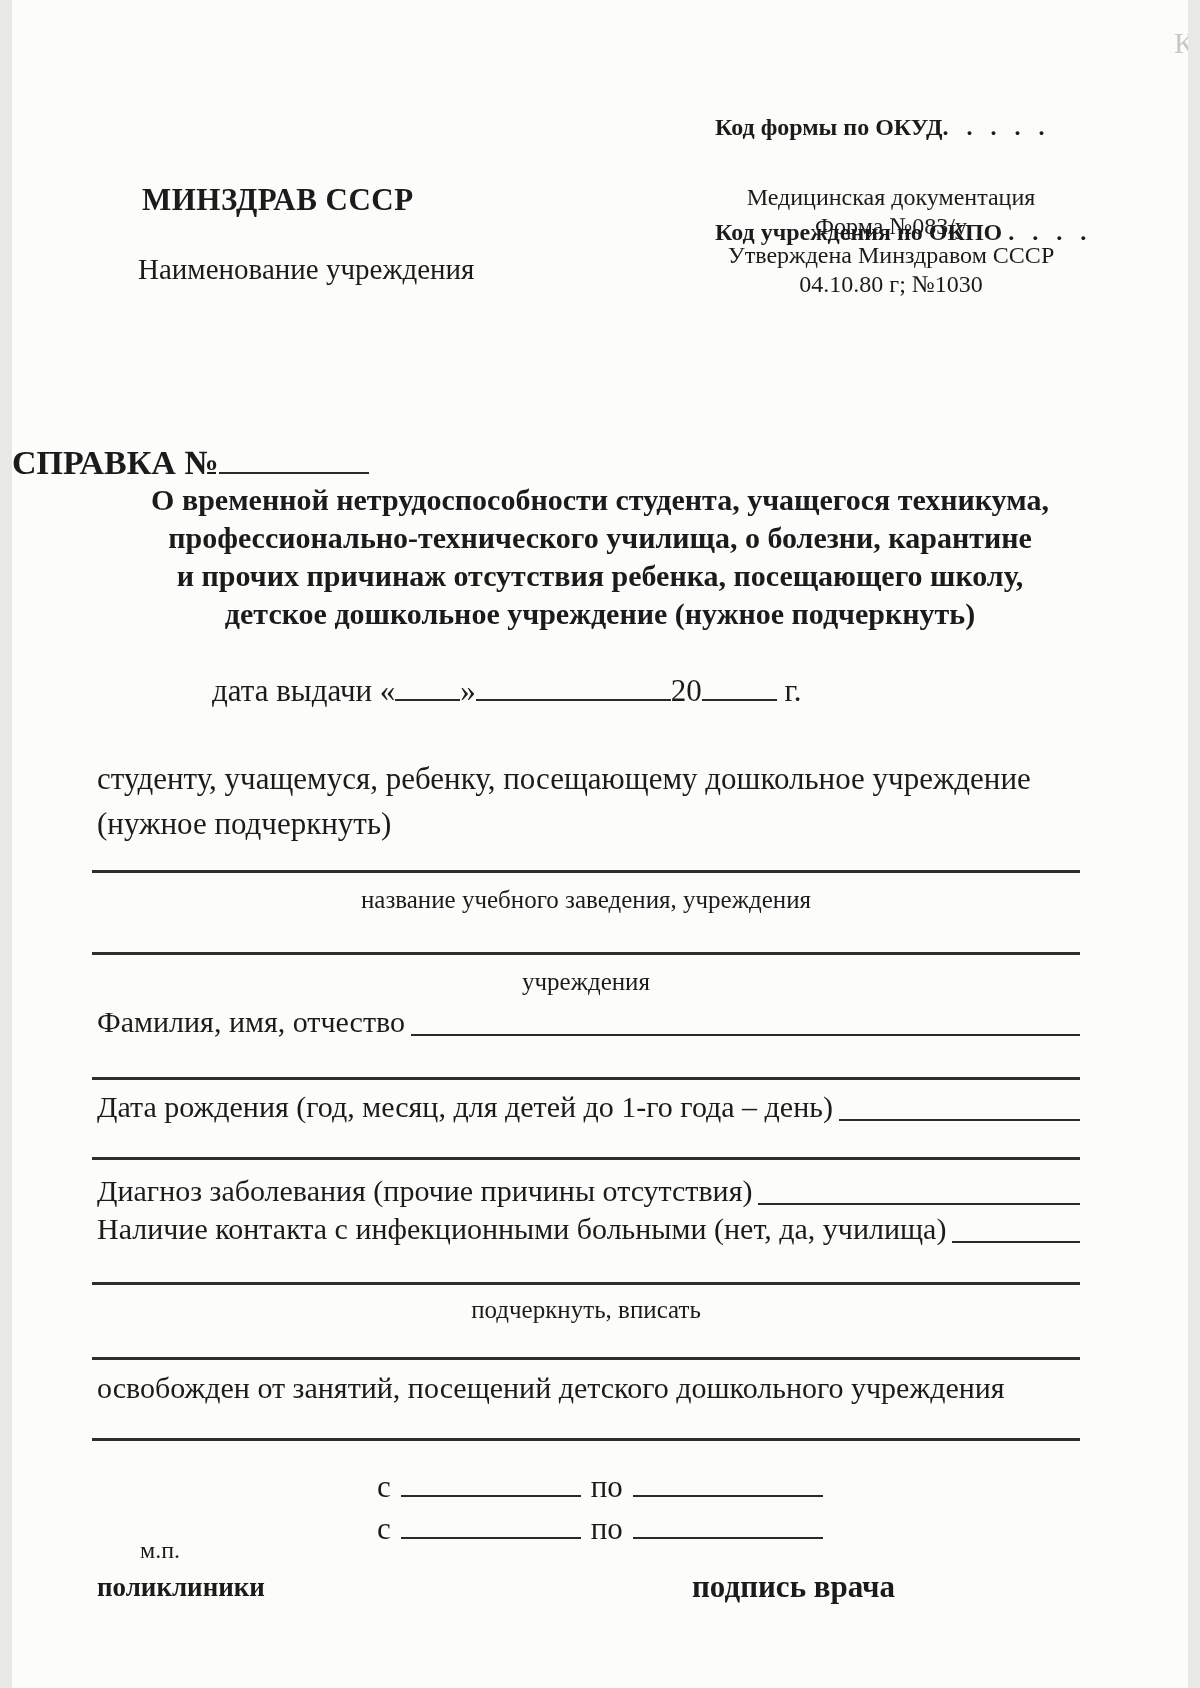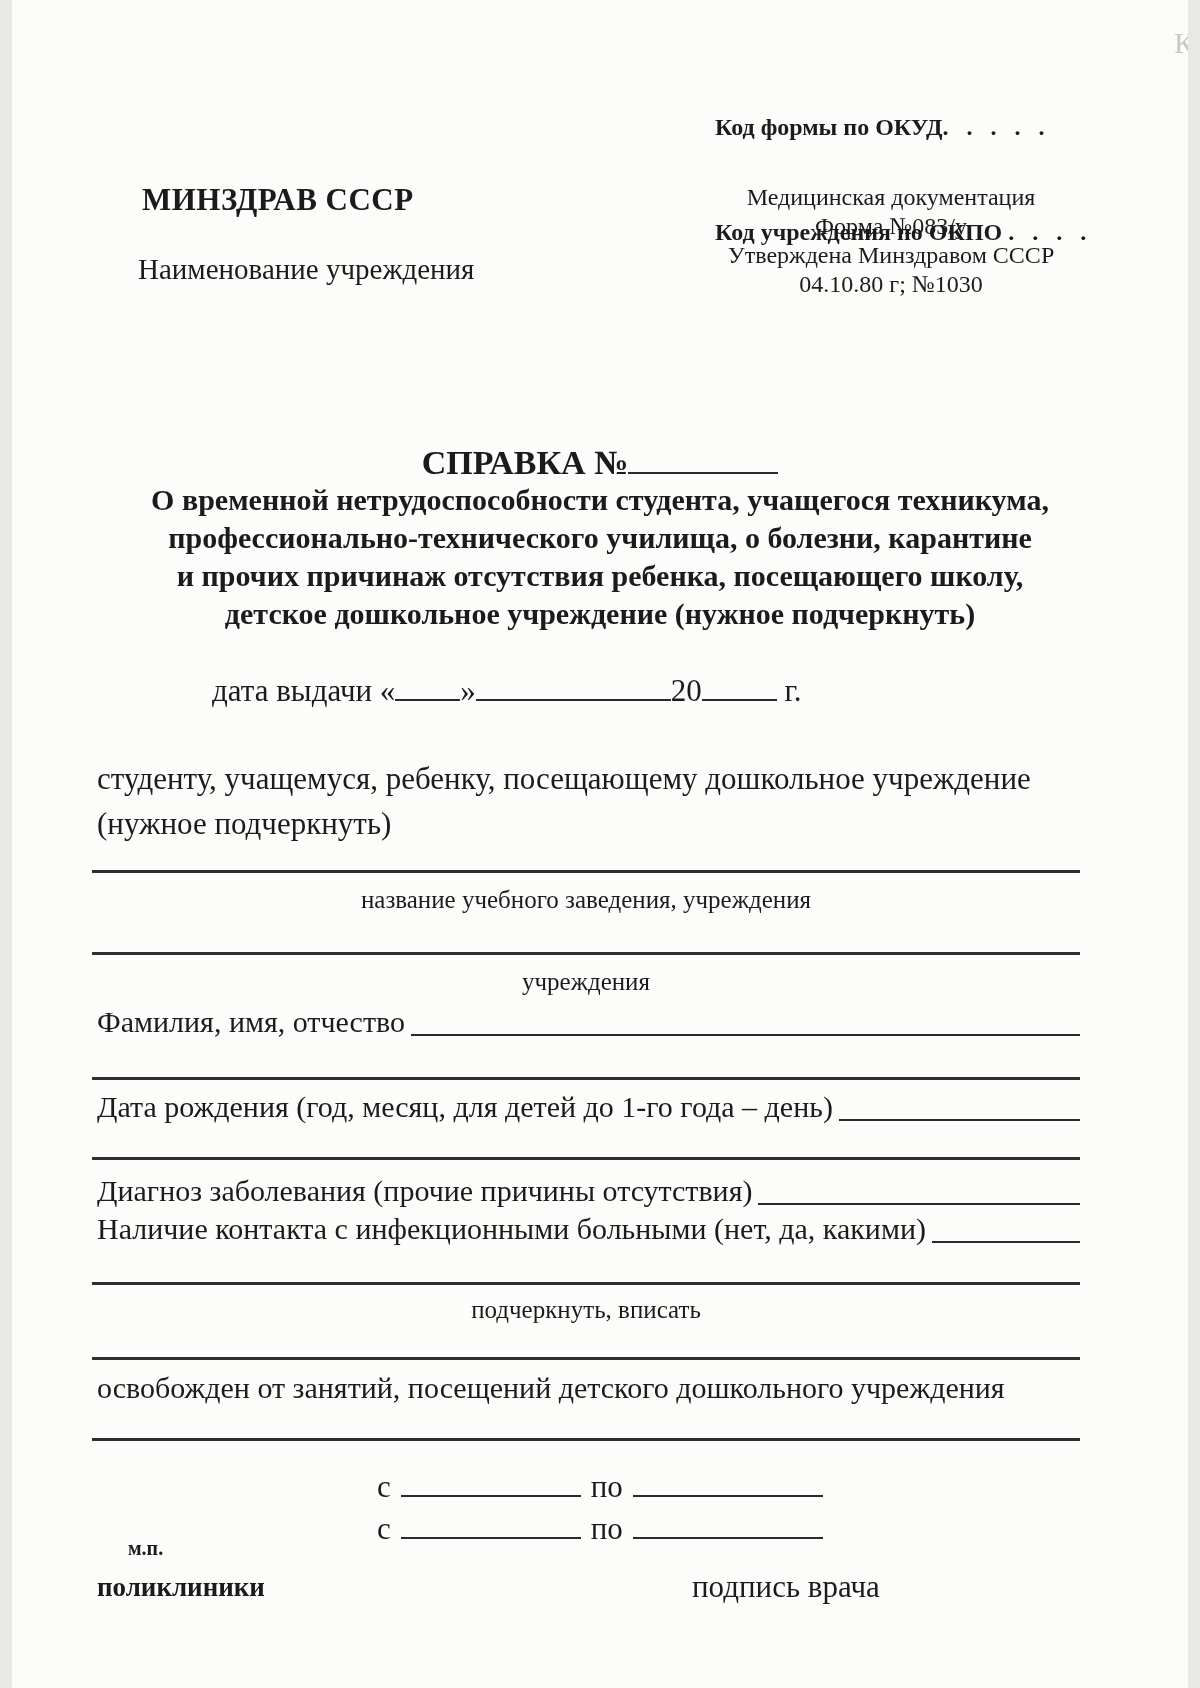--- a/index.html
+++ b/index.html
@@ -10,35 +10,35 @@
     background:#fcfcfa;
     font-family:"Liberation Serif","DejaVu Serif",serif;
     color:#1b1b1b;
     overflow:hidden;
   }
   .abs{position:absolute;}
   .codes{left:703px;top:40px;font-size:24px;font-weight:bold;line-height:35px;white-space:pre;}
   .ministry{left:130px;top:182px;font-size:31px;font-weight:bold;letter-spacing:.5px;}
   .inst-label{left:126px;top:253px;font-size:29px;}
   .doc-info{left:698px;top:183px;width:362px;text-align:center;font-size:24px;line-height:29px;}
-  .title-wrap{left:0;top:438px;width:100%;text-align:center;font-size:34px;font-weight:bold;white-space:nowrap;}
+  .title-wrap{left:0;top:438px;width:100%;text-align:left;font-size:34px;font-weight:bold;white-space:nowrap;}
   .subtitle{left:0;top:481px;width:100%;text-align:center;font-size:30px;font-weight:bold;line-height:38px;white-space:nowrap;}
   .date-line{left:200px;top:668px;font-size:31px;white-space:nowrap;}
   .recipient{left:85px;top:756px;font-size:31px;line-height:45px;}
   .caption{left:80px;width:988px;text-align:center;font-size:25px;}
   .rule{left:80px;width:988px;height:0;border-top:3px solid #2e2e2e;}
   .field{left:85px;width:983px;display:flex;font-size:30px;line-height:37px;white-space:nowrap;}
   .fill{flex:1;border-bottom:2.5px solid #2a2a2a;margin:0 0 4px 6px;}
   .blank{display:inline-block;border-bottom:2.5px solid #2a2a2a;height:1em;vertical-align:baseline;}
   .released{left:85px;top:1371px;font-size:30px;white-space:nowrap;}
   .period{left:365px;font-size:31px;white-space:nowrap;margin-top:8px;}
   .period .blank{margin:0 10px;}
-  .stamp{left:116px;top:1537px;font-size:20px;font-weight:bold;}
+  .stamp{left:128px;top:1537px;font-size:24px;font-weight:normal;}
   .clinic{left:85px;top:1572px;font-size:27px;font-weight:bold;}
-  .signature{left:680px;top:1569px;font-size:31px;font-weight:normal;}
+  .signature{left:680px;top:1569px;font-size:31px;font-weight:bold;}
   .artifact{left:1162px;top:26px;font-size:30px;color:#c8c8c1;}
 </style>
 </head>
 <body>
 
 <div class="page">
 
   <div class="abs artifact">Ко</div>
 
   <div class="abs codes">
@@ -93,21 +93,21 @@
   </div>
 
   <div class="abs rule" style="top:1157px;"></div>
 
   <div class="abs field" style="top:1172px;">
     <span>Диагноз заболевания (прочие причины отсутствия)</span>
       <span class="fill"></span>
   </div>
 
   <div class="abs field" style="top:1210px;">
-    <span>Наличие контакта с инфекционными больными (нет, да, какими)</span>
+    <span>Наличие контакта с инфекционными больными (нет, да, училища)</span>
       <span class="fill"></span>
   </div>
 
   <div class="abs rule" style="top:1282px;"></div>
   <div class="abs caption" style="top:1296px;">подчеркнуть, вписать</div>
   <div class="abs rule" style="top:1357px;"></div>
 
   <div class="abs released">освобожден от занятий, посещений детского дошкольного учреждения</div>
 
   <div class="abs rule" style="top:1438px;"></div>

